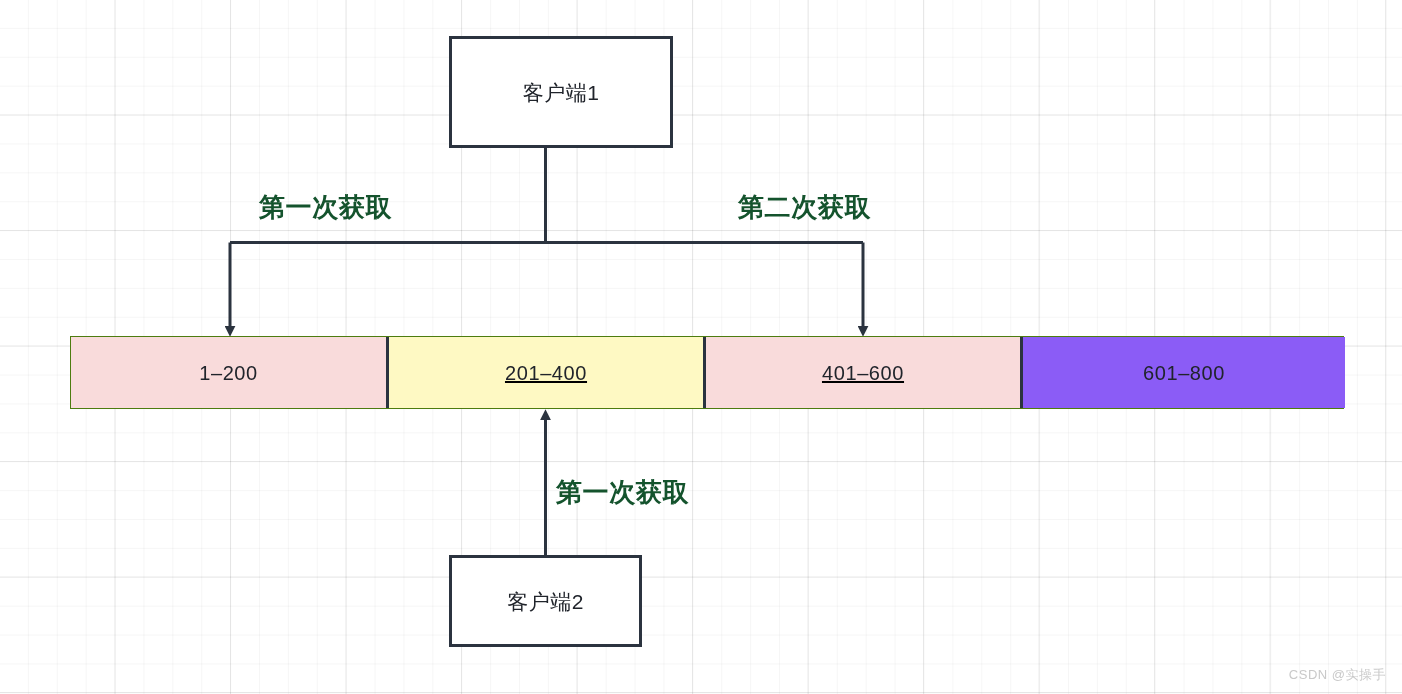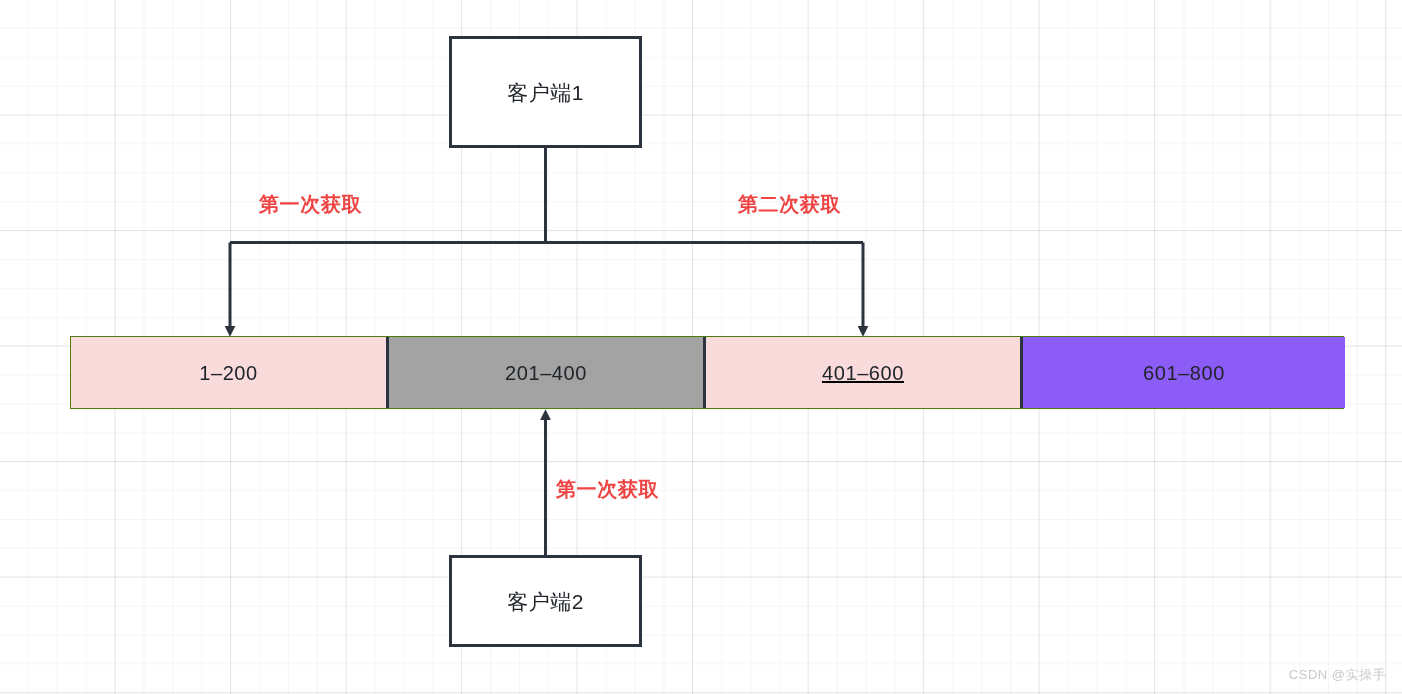--- a/index.html
+++ b/index.html
@@ -54,21 +54,21 @@
     justify-content: center;
     z-index: 3;
   }
   .client-box .box-label {
     font-size: 21px;
     color: #20242b;
     letter-spacing: 0.5px;
     line-height: 1;
     white-space: nowrap;
   }
-  #client-1 { left: 449px; top: 36px;  width: 193px; height: 112px; }
+  #client-1 { left: 449px; top: 36px;  width: 224px; height: 112px; }
   #client-2 { left: 449px; top: 555px; width: 193px; height: 92px; }
 
   
   #segment-bar {
     position: absolute;
     left: 70px;
     top: 336px;
     width: 1274px;
     height: 73px;
     display: flex;
@@ -89,23 +89,23 @@
     font-size: 20px;
     color: #20242b;
     letter-spacing: 0.6px;
     line-height: 1;
     white-space: nowrap;
   }
 
   
   .edge-label {
     position: absolute;
-    font-size: 20px;
+    font-size: 26px;
     font-weight: bold;
-    color: #ef4444;
+    color: #14532d;
     white-space: nowrap;
     letter-spacing: 0.6px;
     line-height: 1;
     z-index: 4;
   }
   #label-first-fetch-top  { left: 259px; top: 194px; }
   #label-second-fetch-top { left: 738px; top: 194px; }
   #label-first-fetch-bottom { left: 556px; top: 479px; }
 
   
@@ -149,21 +149,21 @@
 </div>
 
 <div class="client-box" id="client-2">
   <span class="box-label">客户端2</span>
 </div>
 
 <div id="segment-bar">
   <div class="segment" style="background: rgb(249, 219, 219); width: 318px; flex: 0 0 318px;">
     <span class="segment-label">1–200</span>
   </div>
-  <div class="segment" style="background: #a3a3a3; width: 317px; flex: 0 0 317px;">
+  <div class="segment" style="background: #fef9c3; width: 317px; flex: 0 0 317px; text-decoration: underline;">
     <span class="segment-label">201–400</span>
   </div>
   <div class="segment" style="background: rgb(249, 219, 219); width: 317px; flex: 0 0 317px; text-decoration: underline;">
     <span class="segment-label">401–600</span>
   </div>
   <div class="segment" style="background: #8b5cf6; width: 322px; flex: 0 0 322px;">
     <span class="segment-label">601–800</span>
   </div>
 </div>
 

